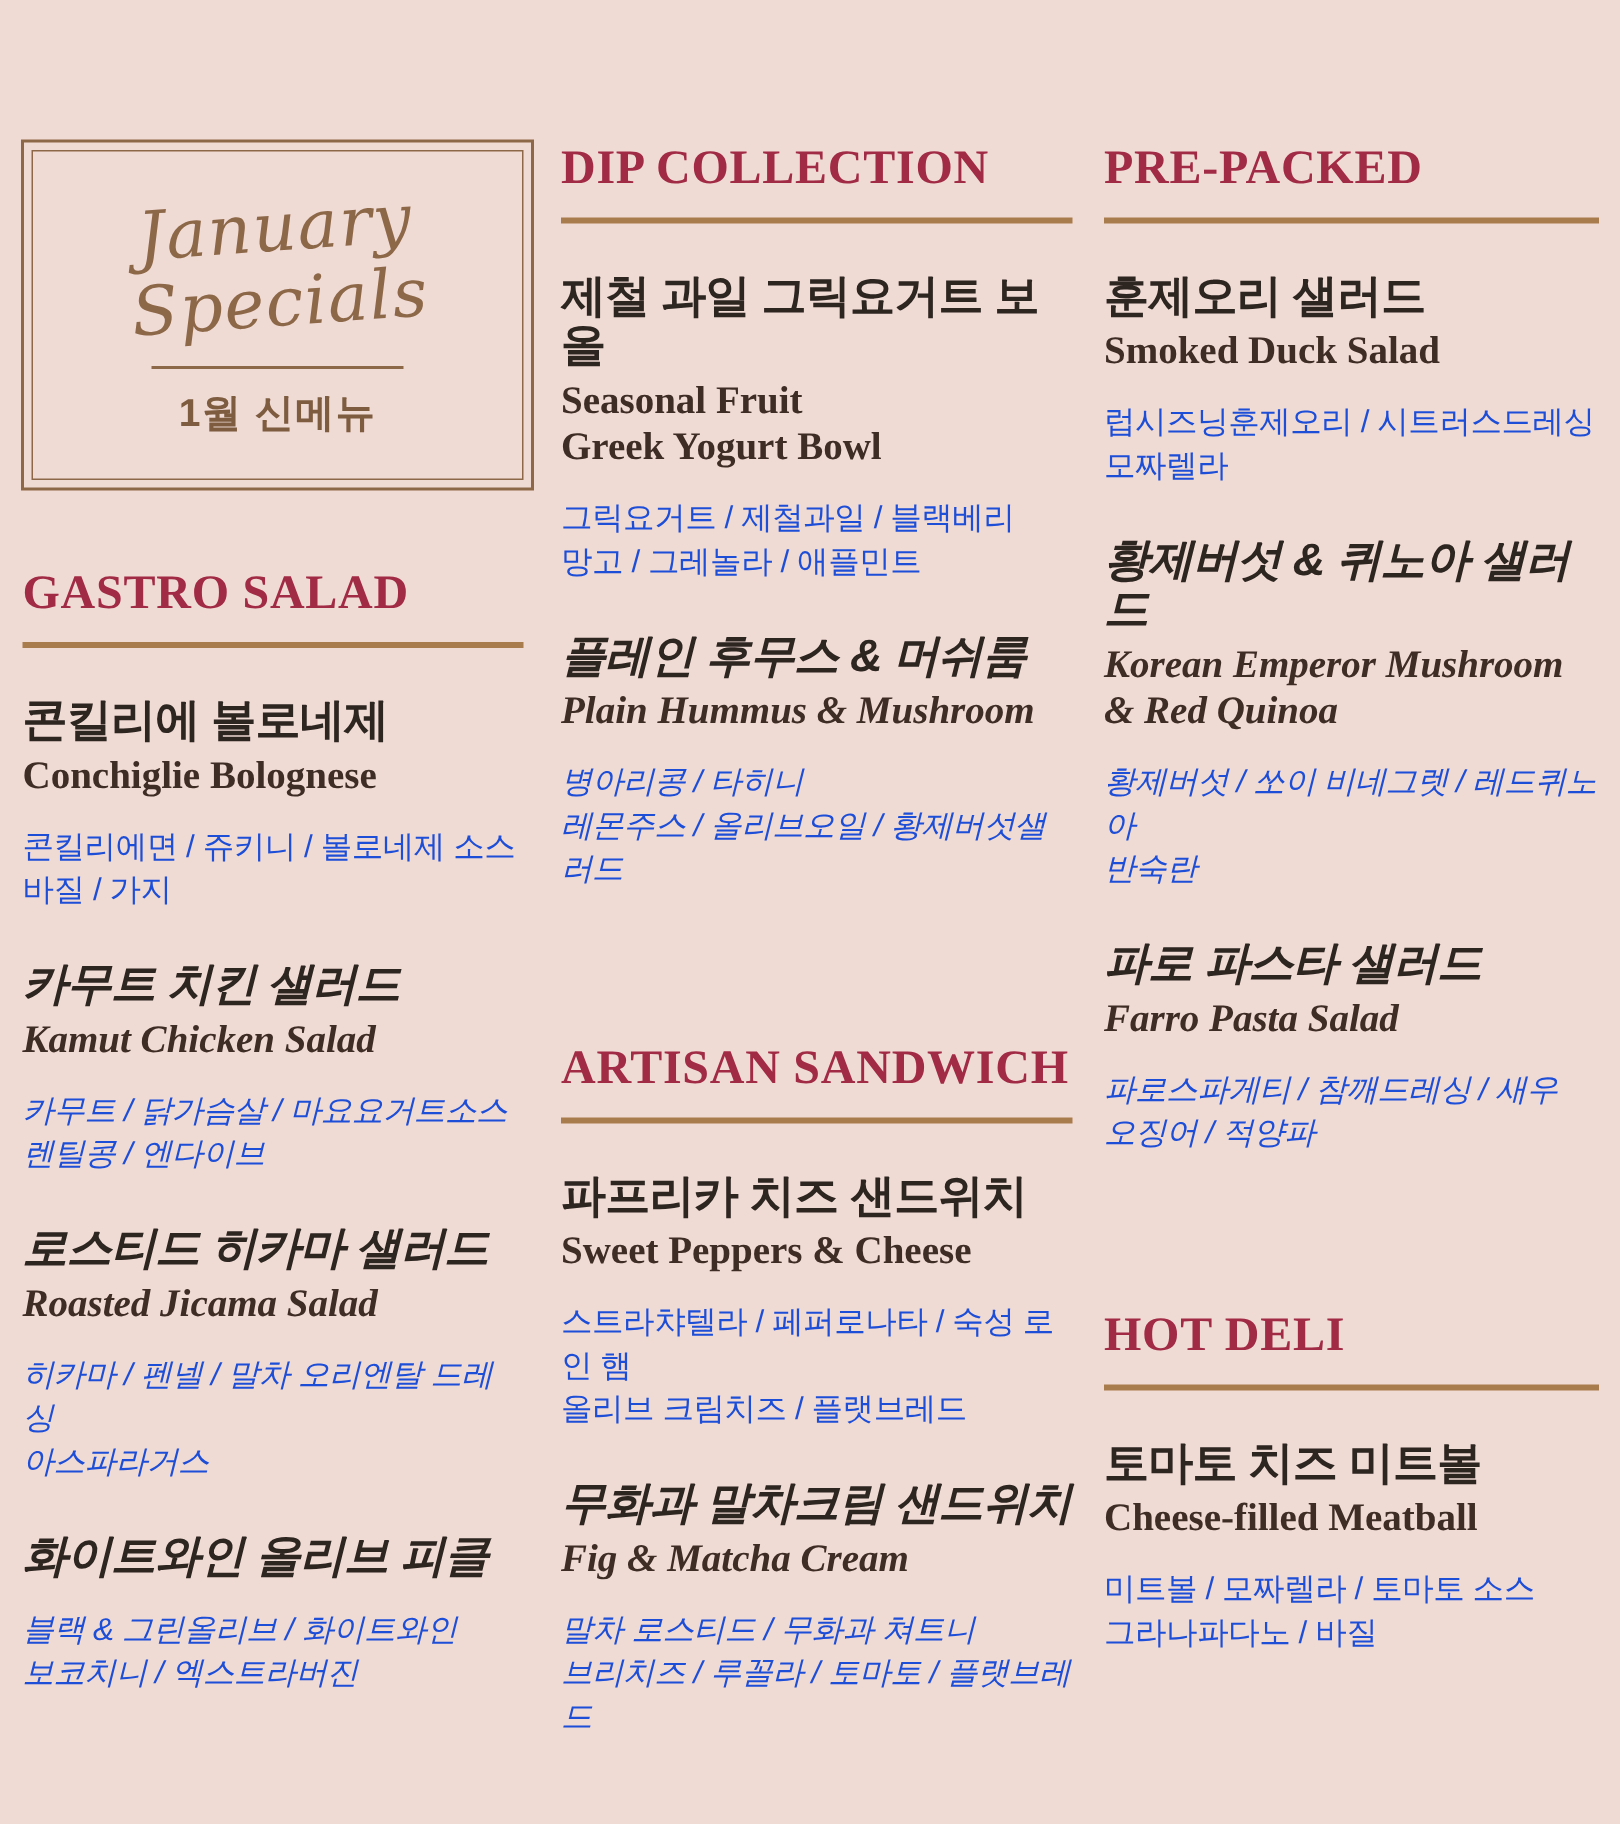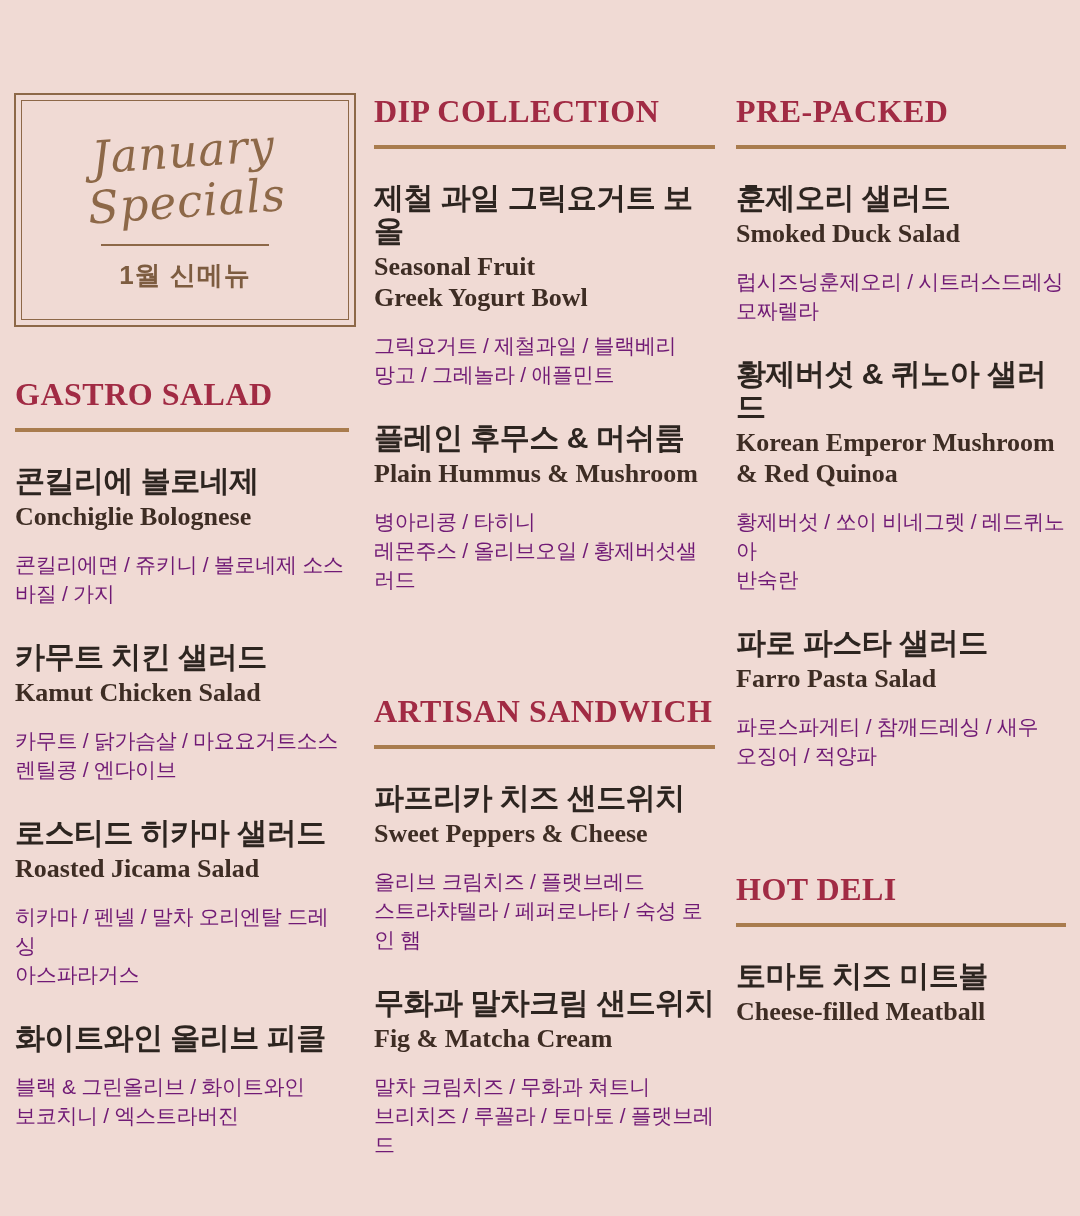--- a/index.html
+++ b/index.html
@@ -26,24 +26,24 @@
   #section-artisan{margin-top:98px;}
   #section-hotdeli{margin-top:100px;}
   
   .section-title{
     font-family:"Liberation Serif",serif;font-weight:700;font-size:32px;line-height:39px;
     color:#a12b44;margin:0;letter-spacing:.5px;
   }
   .section-rule{height:4px;background:#a97c4e;margin-top:14px;}
   
   .menu-item{margin-top:32px;}
-  .menu-item + .menu-item{}
+  .menu-item + .menu-item{font-style:italic;}
   .item-ko{font-size:30px;line-height:33px;font-weight:700;color:#2d2520;letter-spacing:-.5px;}
   .item-en{font-family:"Liberation Serif",serif;font-weight:700;font-size:26px;line-height:31px;color:#3e2d24;margin-top:4px;}
-  .item-ing{margin-top:18px;font-size:21px;line-height:29px;color:#701a75;letter-spacing:-.3px;}
+  .item-ing{margin-top:18px;font-size:21px;line-height:29px;color:#1d4ed8;letter-spacing:-.3px;}
   .ing-line{display:block;}
 </style>
 </head>
 <body>
 
 <div class="poster">
 
   <div class="badge">
     <div class="badge-inner">
       <div class="badge-script">
@@ -125,30 +125,30 @@
     </div>
 
     <div class="menu-section" id="section-artisan">
       <h2 class="section-title">ARTISAN SANDWICH</h2>
       <div class="section-rule"></div>
 
       <div class="menu-item">
         <div class="item-ko">파프리카 치즈 샌드위치</div>
         <div class="item-en">Sweet Peppers &amp; Cheese</div>
         <div class="item-ing">
+          <span class="ing-line">스트라챠텔라 / 페퍼로나타 / 숙성 로인 햄</span>
           <span class="ing-line">올리브 크림치즈 / 플랫브레드</span>
-          <span class="ing-line">스트라챠텔라 / 페퍼로나타 / 숙성 로인 햄</span>
         </div>
       </div>
 
       <div class="menu-item">
         <div class="item-ko">무화과 말차크림 샌드위치</div>
         <div class="item-en">Fig &amp; Matcha Cream</div>
         <div class="item-ing">
-          <span class="ing-line">말차 크림치즈 / 무화과 쳐트니</span>
+          <span class="ing-line">말차 로스티드 / 무화과 쳐트니</span>
           <span class="ing-line">브리치즈 / 루꼴라 / 토마토 / 플랫브레드</span>
         </div>
       </div>
     </div>
   </div>
 
   <div class="col col-right">
     <div class="menu-section">
       <h2 class="section-title">PRE-PACKED</h2>
       <div class="section-rule"></div>
@@ -184,17 +184,21 @@
       </div>
     </div>
 
     <div class="menu-section" id="section-hotdeli">
       <h2 class="section-title">HOT DELI</h2>
       <div class="section-rule"></div>
 
       <div class="menu-item">
         <div class="item-ko">토마토 치즈 미트볼</div>
         <div class="item-en">Cheese-filled Meatball</div>
+        <div class="item-ing">
+          <span class="ing-line">미트볼 / 모짜렐라 / 토마토 소스</span>
+          <span class="ing-line">그라나파다노 / 바질</span>
+        </div>
       </div>
     </div>
   </div>
 
 </div>
 
 </body></html>

